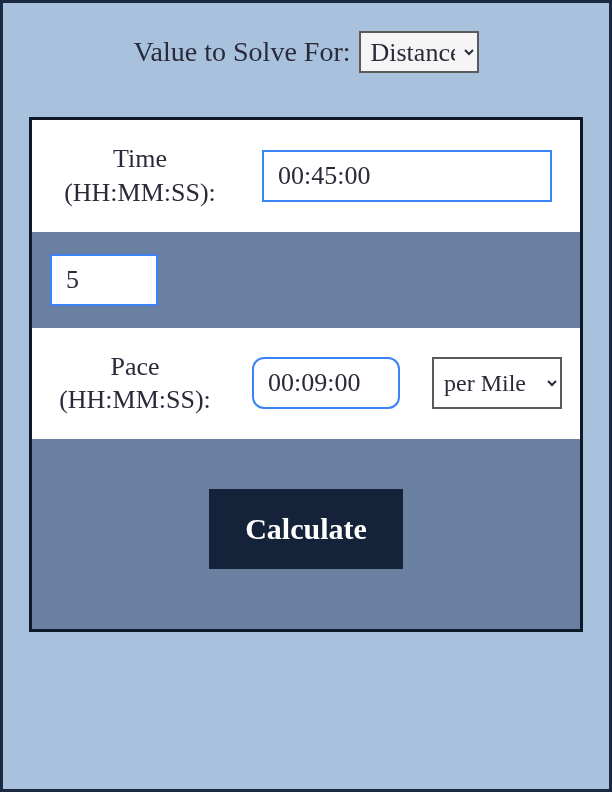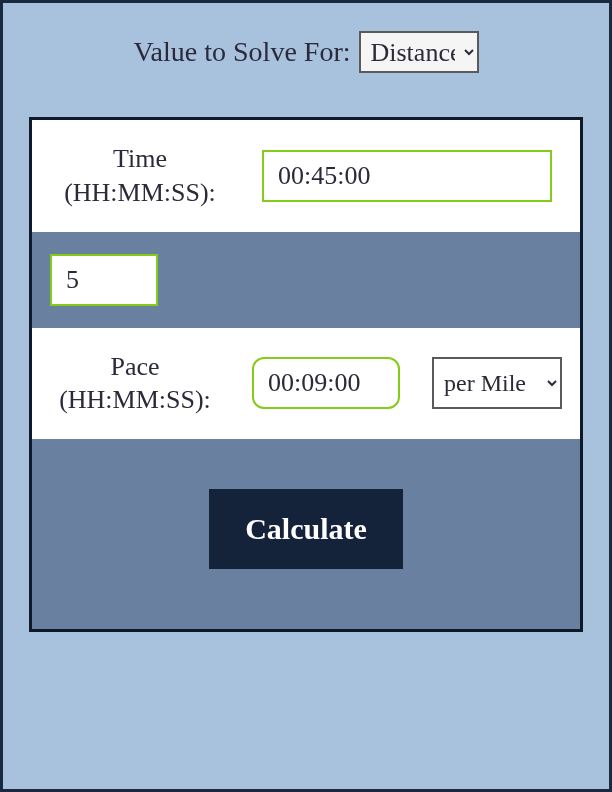--- a/index.html
+++ b/index.html
@@ -55,21 +55,21 @@
       text-align: center;
       font-size: 26px;
       line-height: 1.3;
       color: #2a2a3a;
     }
     .row-blue .field-label { color: #fff; }
     .text-input {
       font-family: Georgia, serif;
       font-size: 26px;
       color: #2a2a3a;
-      border: 2px solid #84cc16;
+      border: 2px solid #3b82f6;
       background: #fff;
       padding: 10px 14px;
       height: 52px;
     }
     .input-wide { width: 290px; }
     .input-sm { width: 108px; }
     .input-md { width: 148px; border-radius: 12px; }
     .unit-select {
       font-family: Georgia, serif;
       font-size: 24px;

